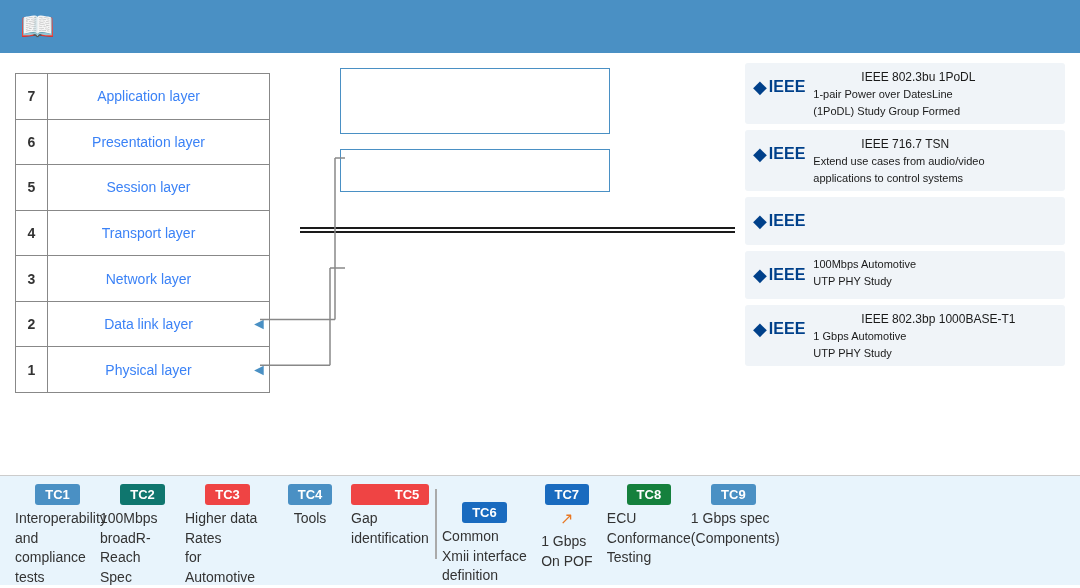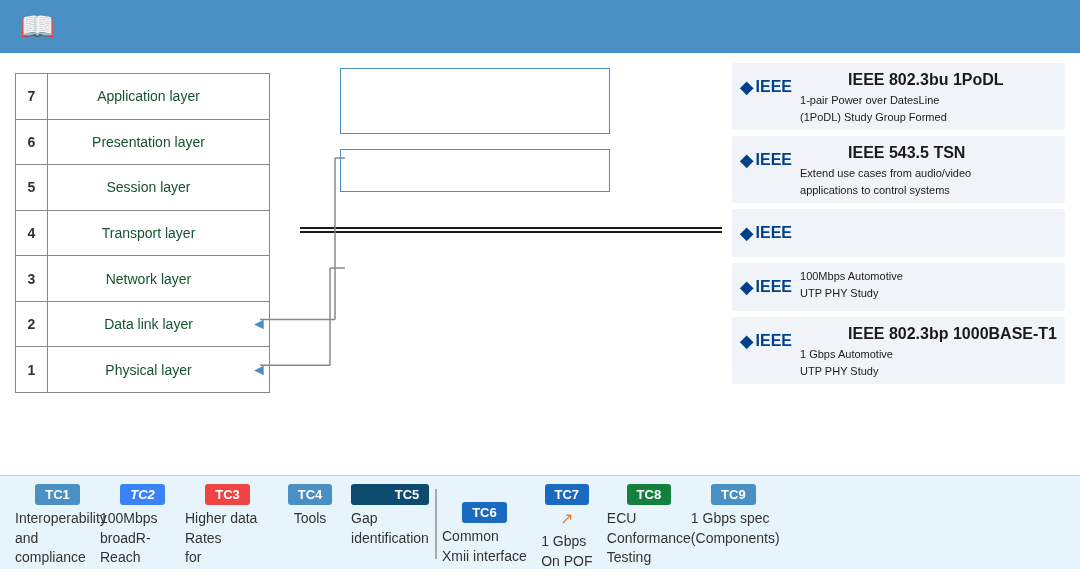--- a/index.html
+++ b/index.html
@@ -64,21 +64,21 @@
       border-right: 1px solid #888;
       height: 100%;
       display: flex;
       align-items: center;
       justify-content: center;
     }
     .osi-label {
       flex: 1;
       text-align: center;
       font-size: 14px;
-      color: #14532d;
+      color: #3b82f6;
       padding: 0 5px;
     }
     .osi-arrow {
       width: 20px;
       text-align: center;
       font-size: 16px;
       color: #4a90c4;
     }
 
     
@@ -169,34 +169,34 @@
       color: #00408a;
       font-size: 18px;
       margin-right: 2px;
     }
     .ieee-info {
       font-size: 11px;
       line-height: 1.5;
       color: #1a1a1a;
     }
     .ieee-title {
-      font-weight: bold;
-      font-size: 16px;
+      font-weight: normal;
+      font-size: 12px;
       margin-left: 48px;
     }
 
     
     .bottom-strip {
       background: #e8f4fc;
       border-top: 1px solid #ccc;
       padding: 8px 15px;
       display: flex;
       align-items: flex-start;
       gap: 0;
-      height: 94px;
+      height: 110px;
       overflow: hidden;
     }
 
     .tc-item {
       display: flex;
       flex-direction: column;
       align-items: center;
       min-width: 80px;
       gap: 4px;
     }
@@ -301,21 +301,21 @@
       <div class="ieee-title">IEEE 802.3bu 1PoDL</div>
       <div>1-pair Power over DatesLine<br>(1PoDL) Study Group Formed</div>
     </div>
   </div>
       <div class="ieee-item">
     <div class="ieee-logo">
       <span class="ieee-diamond">◆</span>
       <span class="ieee-logo-text">IEEE</span>
     </div>
     <div class="ieee-info">
-      <div class="ieee-title">IEEE 543.5 TSN</div>
+      <div class="ieee-title">IEEE 716.7 TSN</div>
       <div>Extend use cases from audio/video<br>applications to control systems</div>
     </div>
   </div>
       <div class="ieee-item">
     <div class="ieee-logo">
       <span class="ieee-diamond">◆</span>
       <span class="ieee-logo-text">IEEE</span>
     </div>
   </div>
       <div class="ieee-item">
@@ -349,33 +349,33 @@
     </svg>
   </div>
 
 <div class="bottom-strip" id="tc-strip">
 
 <div class="tc-item">
       <div class="tc-badge" style="background-color: rgb(74, 144, 196);">TC1</div>
       <div class="tc-desc">Interoperability<br>and compliance<br>tests</div>
     </div>
     <div class="tc-item">
-      <div class="tc-badge" style="background-color: #3b82f6; font-style: italic;">TC2</div>
+      <div class="tc-badge" style="background-color: #0f766e;">TC2</div>
       <div class="tc-desc">100Mbps<br>broadR-Reach<br>Spec Components</div>
     </div>
     <div class="tc-item">
       <div class="tc-badge" style="background-color: #ef4444;">TC3</div>
       <div class="tc-desc">Higher data Rates<br>for Automotive<br>Spec Components</div>
     </div>
     <div class="tc-item">
       <div class="tc-badge" style="background-color: rgb(74, 144, 196);">TC4</div>
       <div class="tc-desc">Tools</div>
     </div>
     <div class="tc-item">
-      <div class="tc-badge" style="background-color: #0c4a6e; padding-left: 44px;">TC5</div>
+      <div class="tc-badge" style="background-color: #ef4444; padding-left: 44px;">TC5</div>
       <div class="tc-desc">Gap<br>identification</div>
     </div>
     <div class="tc-divider"></div>
     <div class="tc-item">
       <div class="tc-badge" style="background-color: rgb(26, 107, 191); margin-top: 18px;">TC6</div>
       <div class="tc-desc">Common<br>Xmii interface<br>definition</div>
     </div>
     <div class="tc-item">
       <div class="tc-badge" style="background-color: rgb(26, 107, 191);">TC7</div>
       <span style="font-size: 16px; color: rgb(232, 119, 34); display: block; text-align: center;">↗</span>

